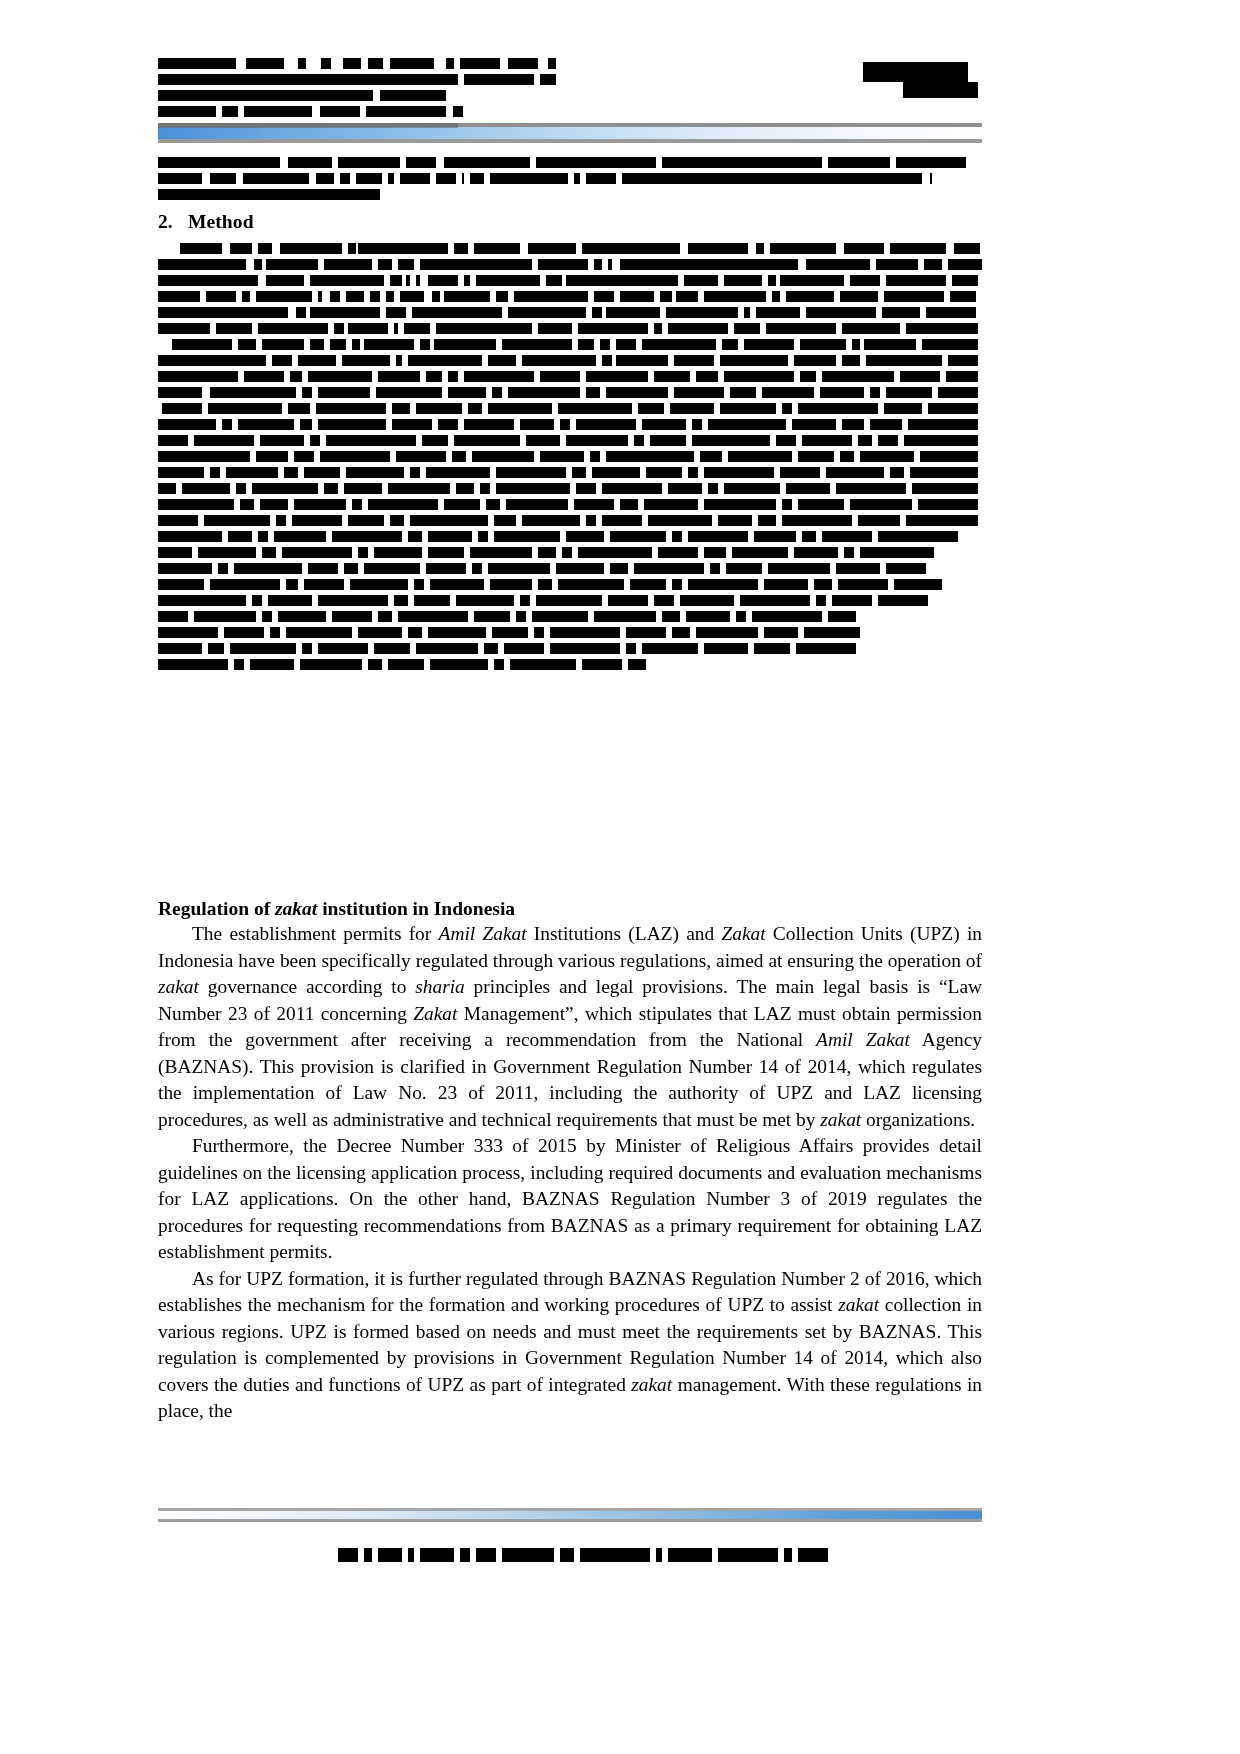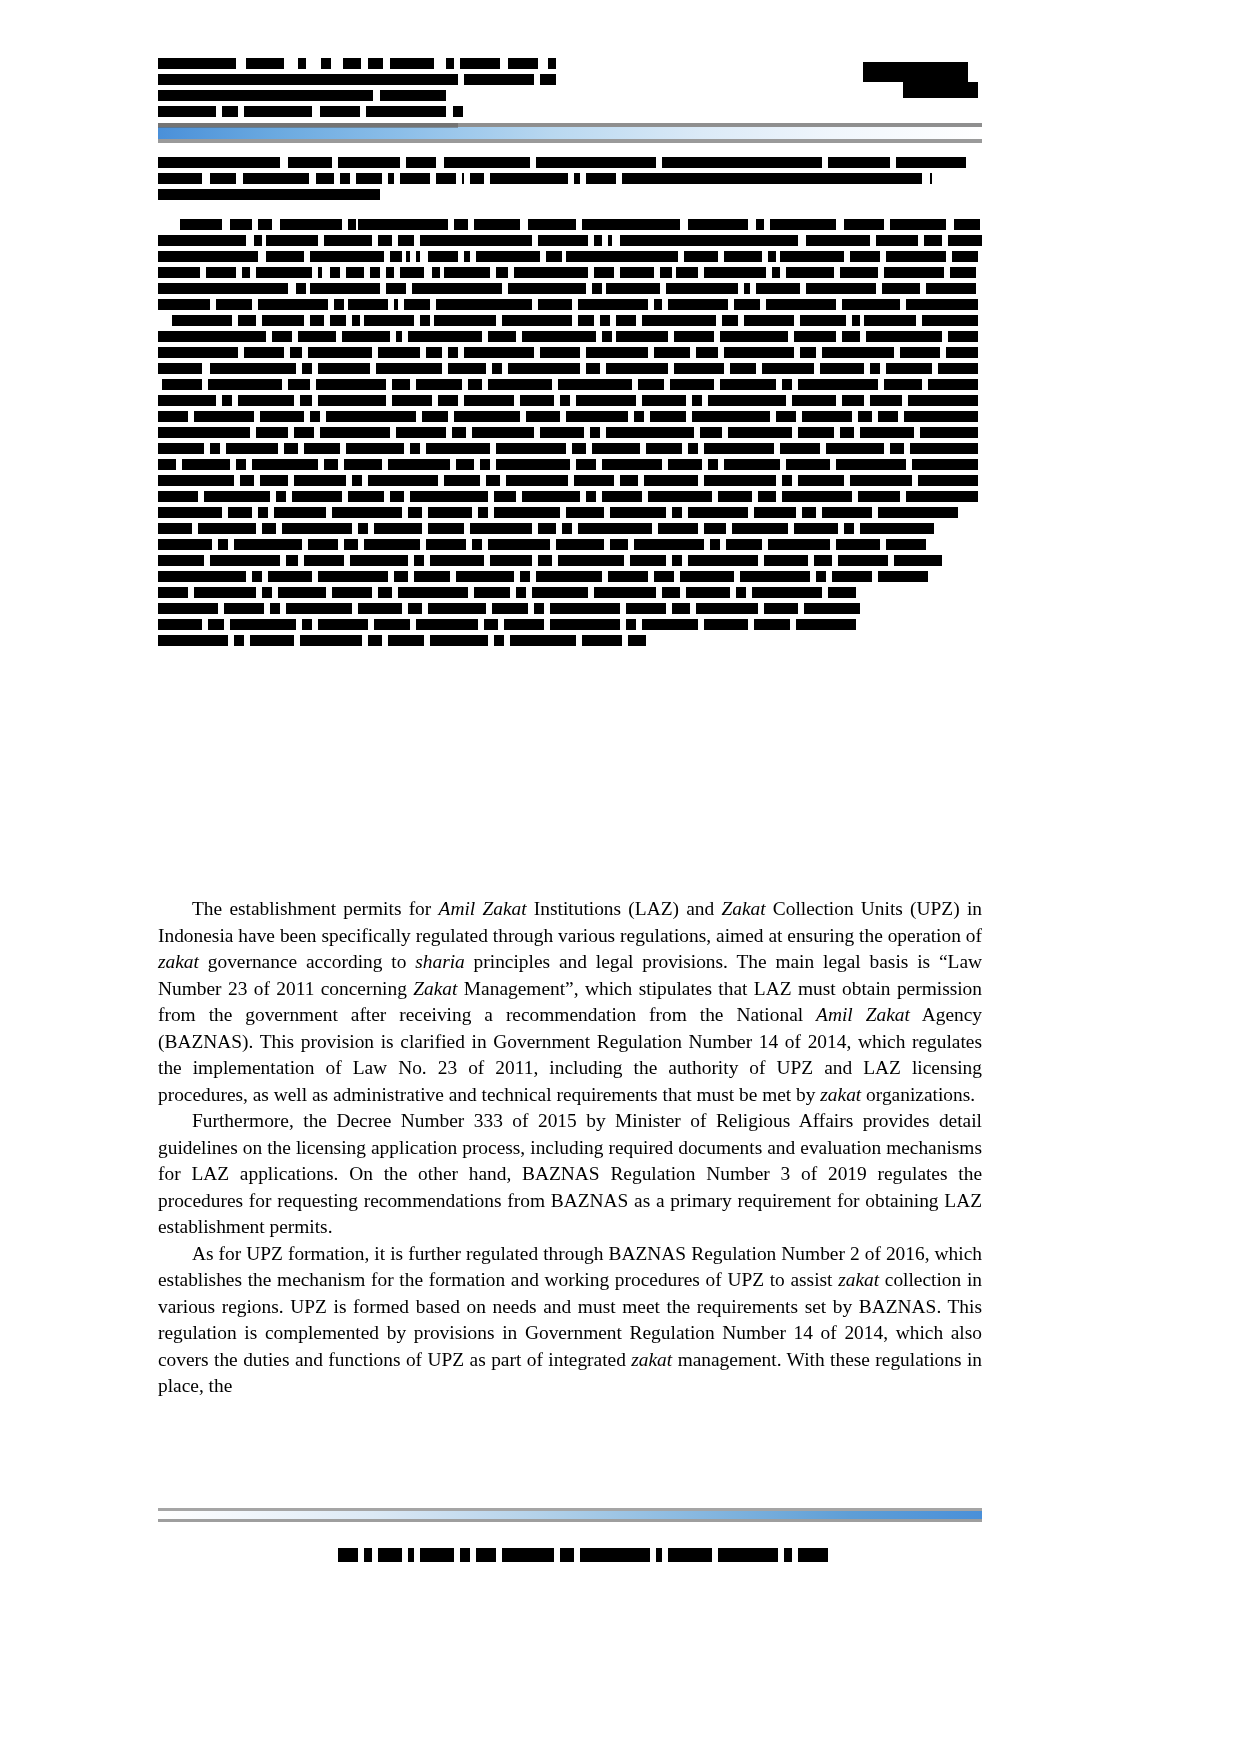--- a/index.html
+++ b/index.html
@@ -219,20 +219,23 @@
             <i style="left: 464px; width: 300px;"></i>
             <i style="left: 772px; width: 2px;"></i>
           </div>
           <div class="rline">
             <i style="left: 0px; width: 222px;"></i>
           </div>
         </div>
     </div>
 
     <div style="position:absolute; left:0; top:210px; width:824px;">
+      <h2 class="sec">
+        <span class="num">2.</span><span>Method</span>
+      </h2>
       <div class="redact-block" style="margin-top:9px;">
           <div class="rline">
             <i style="left: 22px; width: 42px;"></i>
             <i style="left: 72px; width: 22px;"></i>
             <i style="left: 100px; width: 14px;"></i>
             <i style="left: 122px; width: 62px;"></i>
             <i style="left: 190px; width: 8px;"></i>
             <i style="left: 200px; width: 90px;"></i>
             <i style="left: 296px; width: 14px;"></i>
             <i style="left: 316px; width: 46px;"></i>
@@ -730,20 +733,23 @@
             <i style="left: 336px; width: 10px;"></i>
             <i style="left: 352px; width: 66px;"></i>
             <i style="left: 424px; width: 40px;"></i>
             <i style="left: 470px; width: 18px;"></i>
           </div>
         </div>
     </div>
 
     <div style="position:absolute; left:0; top:896px; width:824px;">
 
+      <h3 class="subsec">
+        <span>Regulation of </span><i>zakat</i><span> institution in Indonesia</span>
+      </h3>
 
       <p class="body"><span>The establishment permits for </span><i>Amil Zakat</i><span> Institutions (LAZ) and </span><i>Zakat</i><span> Collection Units (UPZ) in Indonesia have been specifically regulated through various regulations, aimed at ensuring the operation of </span><i>zakat</i><span> governance according to </span><i>sharia</i><span> principles and legal provisions. The main legal basis is “Law Number 23 of 2011 concerning </span><i>Zakat</i><span> Management”, which stipulates that LAZ must obtain permission from the government after receiving a recommendation from the National </span><i>Amil Zakat</i><span> Agency (BAZNAS). This provision is clarified in Government Regulation Number 14 of 2014, which regulates the implementation of Law No. 23 of 2011, including the authority of UPZ and LAZ licensing procedures, as well as administrative and technical requirements that must be met by </span><i>zakat</i><span> organizations.</span></p>
       <p class="body"><span>Furthermore, the Decree Number 333 of 2015 by Minister of Religious Affairs provides detail guidelines on the licensing application process, including required documents and evaluation mechanisms for LAZ applications. On the other hand, BAZNAS Regulation Number 3 of 2019 regulates the procedures for requesting recommendations from BAZNAS as a primary requirement for obtaining LAZ establishment permits.</span></p>
       <p class="body"><span>As for UPZ formation, it is further regulated through BAZNAS Regulation Number 2 of 2016, which establishes the mechanism for the formation and working procedures of UPZ to assist </span><i>zakat</i><span> collection in various regions. UPZ is formed based on needs and must meet the requirements set by BAZNAS. This regulation is complemented by provisions in Government Regulation Number 14 of 2014, which also covers the duties and functions of UPZ as part of integrated </span><i>zakat</i><span> management. With these regulations in place, the</span></p>
     </div>
 
     <div class="footer-zone" style="bottom:192px;">
       <div class="footer-bar"></div>
       <div class="footer-redact">
           <i style="left: 180px; width: 20px;"></i>

